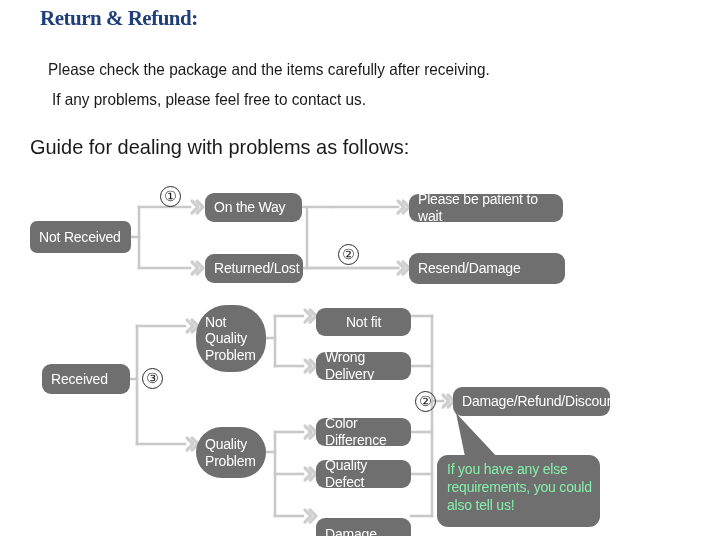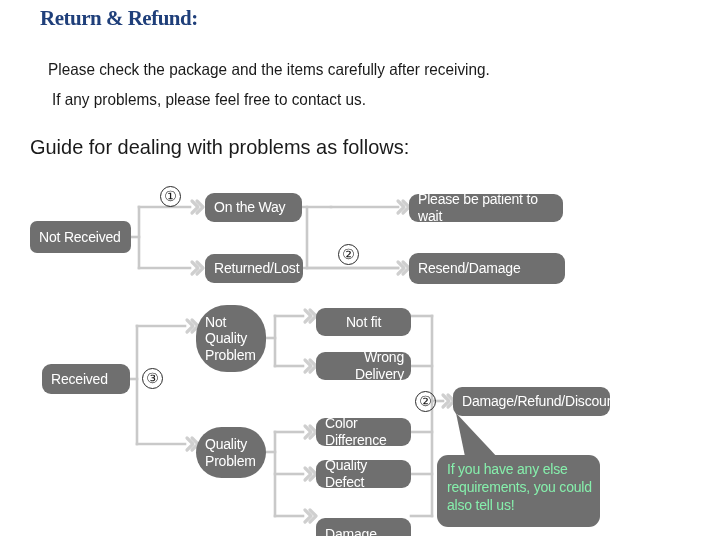--- a/index.html
+++ b/index.html
@@ -228,21 +228,21 @@
 
     <div class="node multi" style="left:196px; top:305px; width:70px;  height:67px;">Not
 Quality
 Problem</div>
 
     <div class="node multi" style="left:196px; top:427px; width:70px;  height:51px;">Quality
 Problem</div>
 
     <div class="node" style="left:316px; top:302px; width:95px;  height:28px; justify-content:center; padding-left:0; padding-right:0;margin-top:6px;">Not fit</div>
 
-    <div class="node" style="left:316px; top:352px; width:95px;  height:28px;text-align:right;">Wrong Delivery</div>
+    <div class="node" style="left:316px; top:352px; width:95px;  height:28px;">Wrong Delivery</div>
 
     <div class="node" style="left:316px; top:418px; width:95px;  height:28px;">Color Difference</div>
 
     <div class="node" style="left:316px; top:460px; width:95px;  height:28px;">Quality Defect</div>
 
     <div class="node" style="left:316px; top:518px; width:95px;  height:32px;">Damage</div>
 
     <div class="node" style="left:453px; top:387px; width:157px; height:29px;">Damage/Refund/Discount</div>
 
     <div class="circ-num" style="left:160px; top:186px;">①</div>

